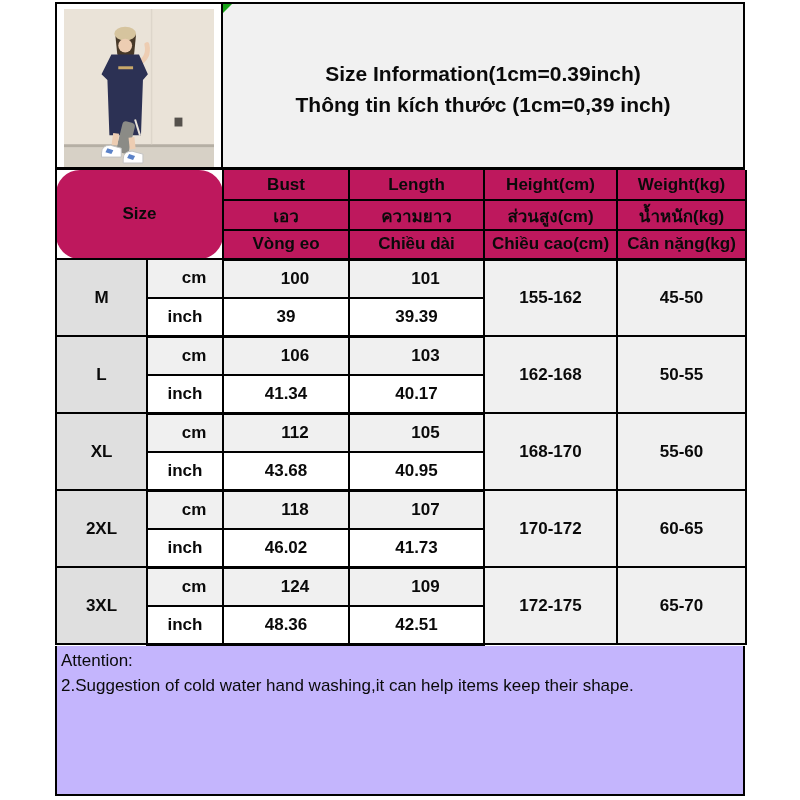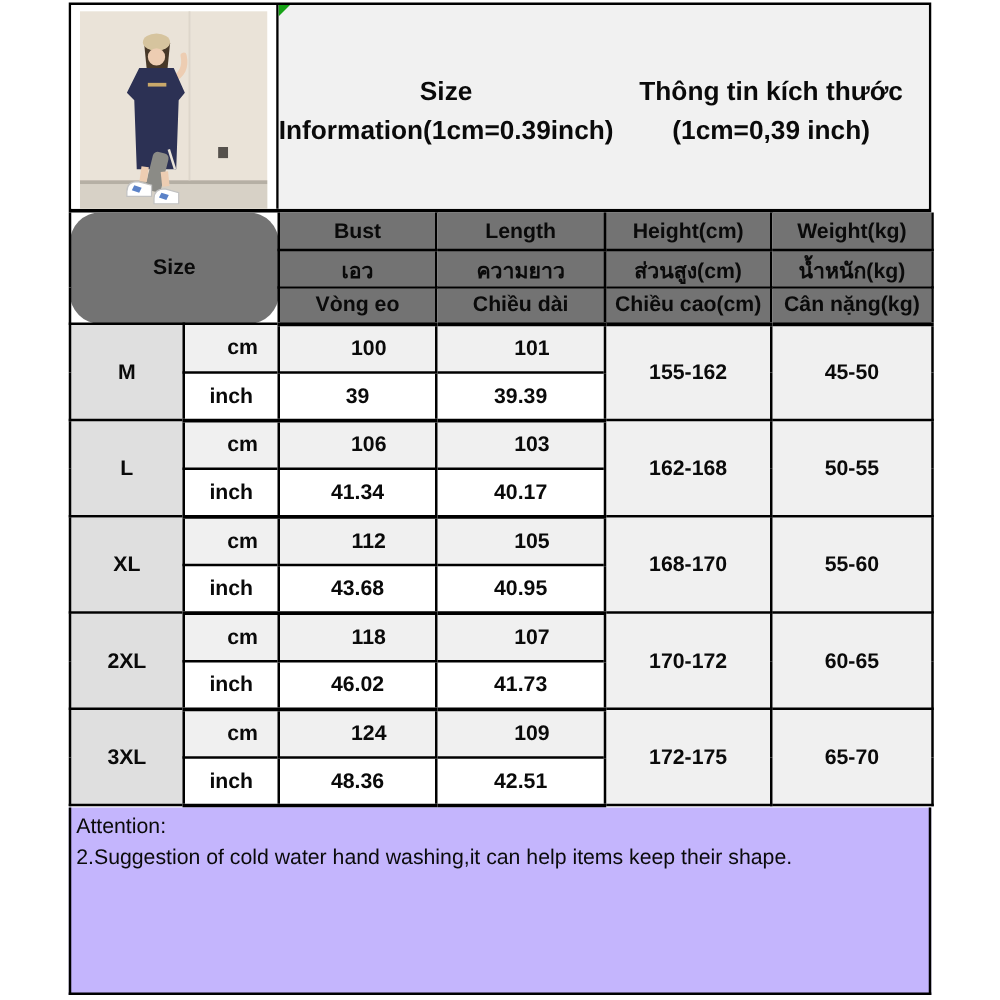--- a/index.html
+++ b/index.html
@@ -12,38 +12,38 @@
 
   
   .top-row {
     display:flex; width:690px; height:168px;
     border:2px solid #000; border-bottom:3px solid #000; background:#fff;
   }
   .photo-cell { width:166px; height:100%; border-right:2px solid #000; background:#fff; }
   .photo-cell svg { display:block; margin:4px 5px 2px 7px; }
   .title-cell {
     position:relative; flex:1; background:#f1f1f1;
-    display:flex; flex-direction:row; justify-content:center; align-items:center;
+    display:flex; flex-direction:column; justify-content:center; align-items:center;
     padding-top:6px;
   }
   .title-cell .tline { font-weight:bold; font-size:21px; line-height:31px; text-align:center; }
   .corner-flag {
     position:absolute; top:0; left:0; width:0; height:0;
     border-top:9px solid #17a317; border-right:9px solid transparent;
   }
 
   
   table.size-table { border-collapse:collapse; table-layout:fixed; width:690px; }
   table.size-table td {
     border:2px solid #000; text-align:center; vertical-align:middle;
     font-weight:bold; font-size:17px; overflow:hidden;
   }
   tr.h1 td { border-top:none; }
   tr.hrow { height:30px; }
-  tr.hrow td { background:#737373; }
+  tr.hrow td { background:#be185d; }
   tr.h3 td { border-bottom-width:3px; }
   td.size-head { background:#dfdfdf; font-size:29px; border-bottom-width:3px;border-radius:24px; }
   tr.drow { height:38.5px; }
   td.lbl { background:#dfdfdf; border-bottom-width:3px; }
   td.band { background:#f0f0f0; }
   td.white { background:#ffffff; }
   td.merged { border-bottom-width:3px;margin-top:40px; }
   tr.r-cm td.unit, tr.r-cm td.val { border-bottom-width:1px;padding-left:18px; }
   tr.r-in td { border-bottom-width:3px; }
 

